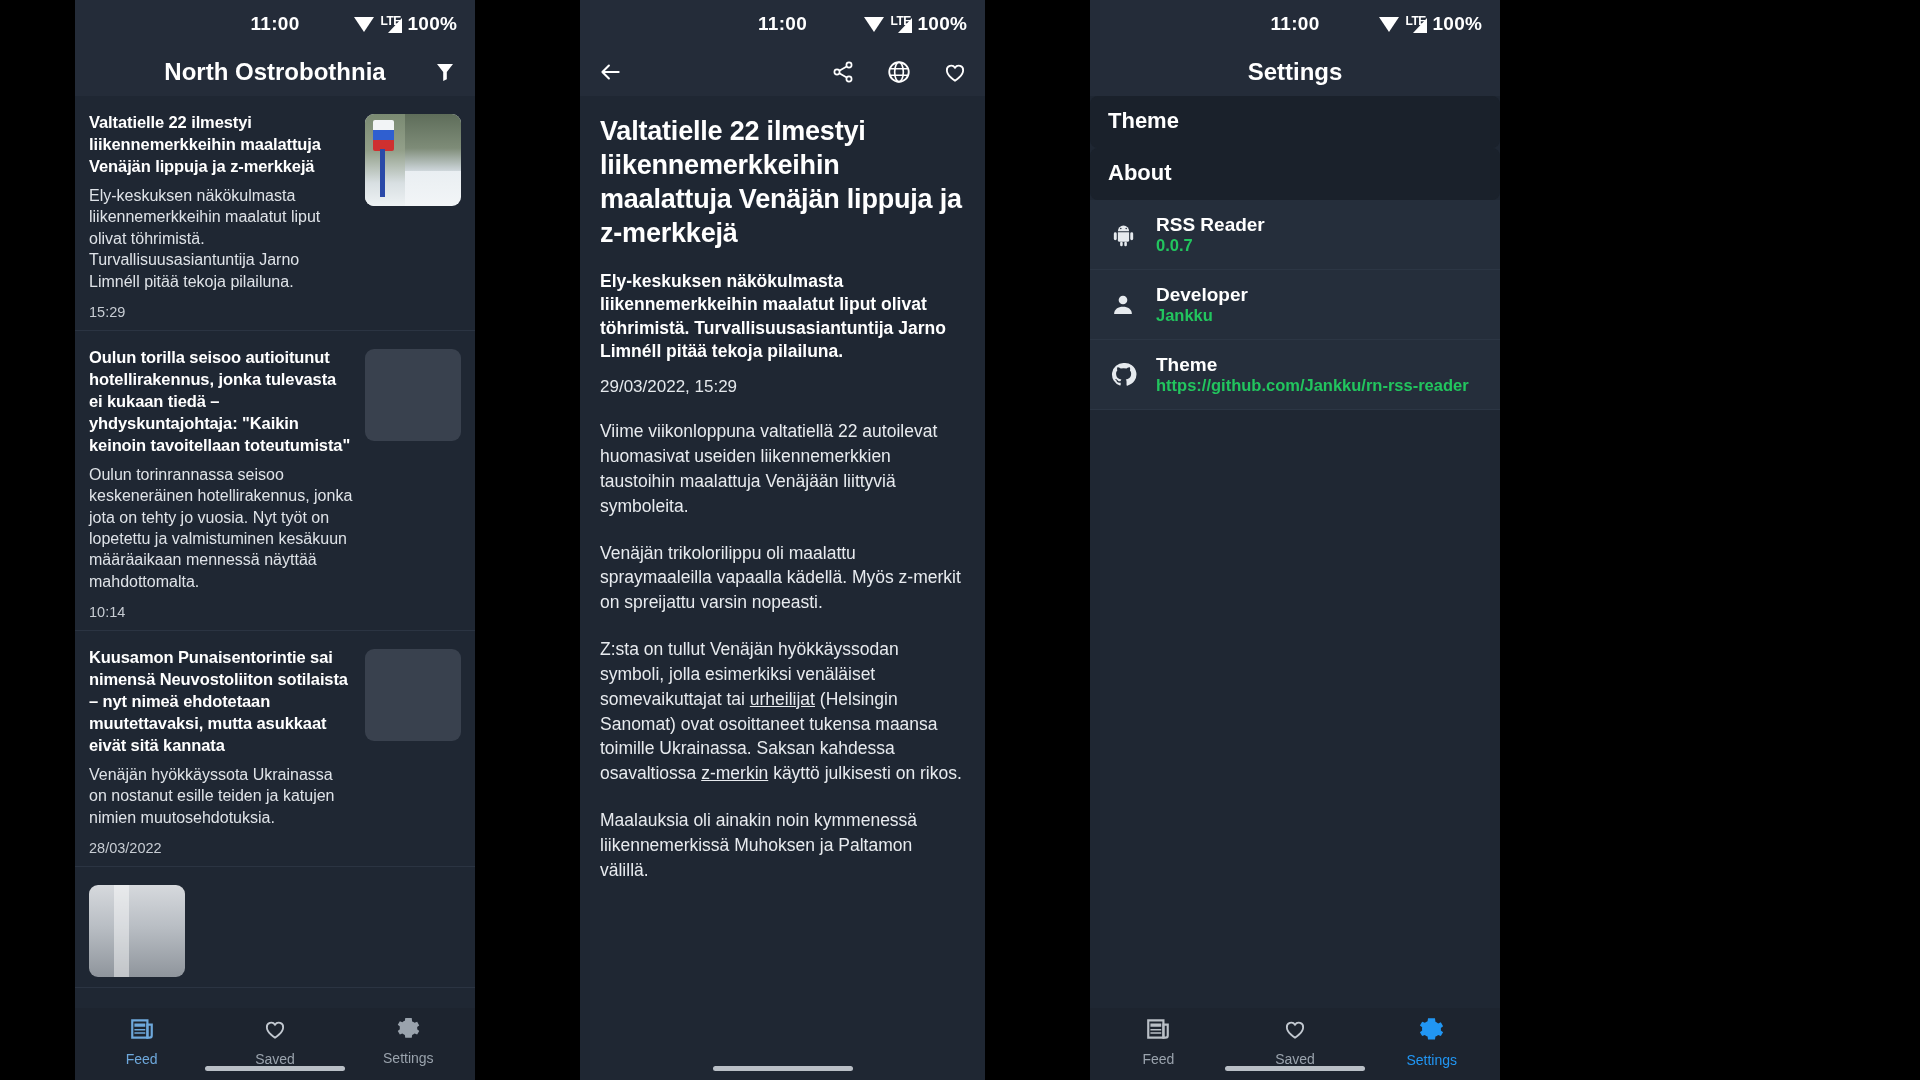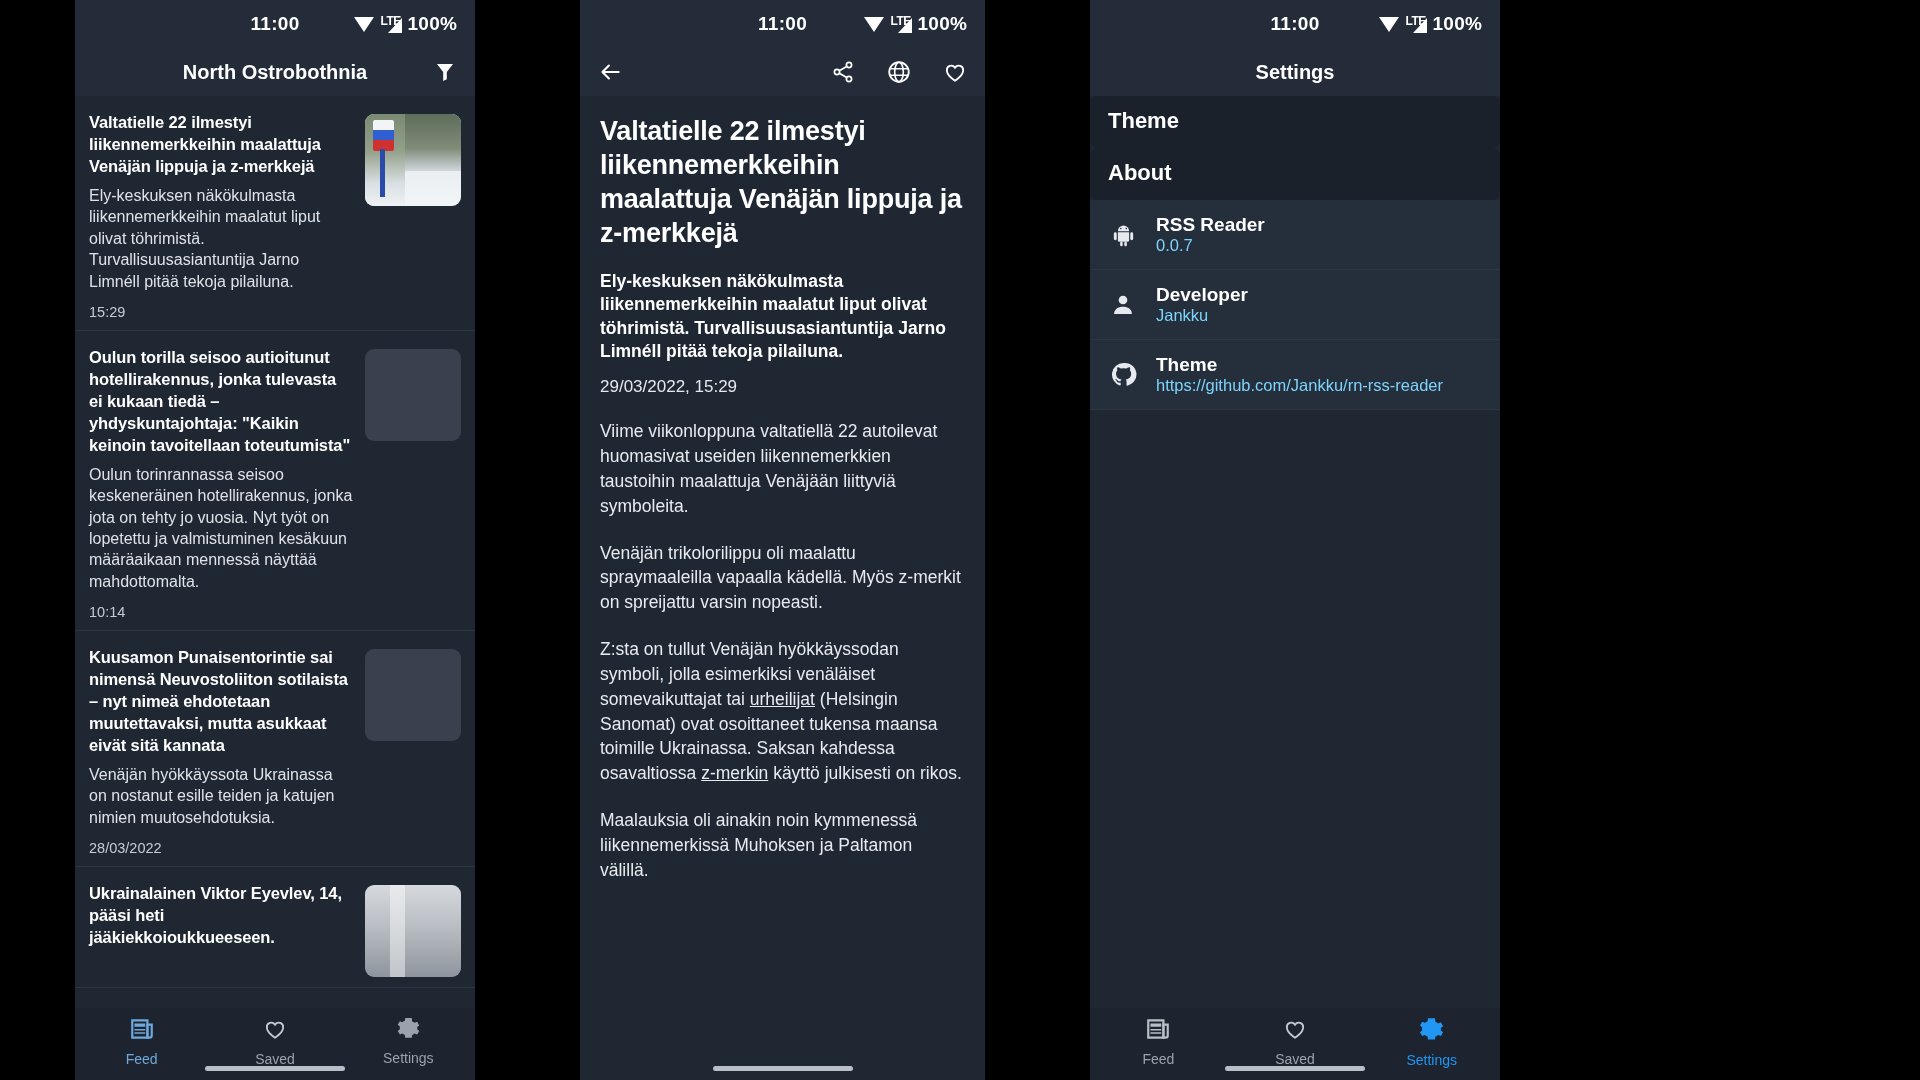--- a/index.html
+++ b/index.html
@@ -71,21 +71,21 @@
     flex:0 0 48px;
     height:48px;
     background:#242c39;
     display:flex;
     align-items:center;
     position:relative;
     padding:0 16px;
   }
   .appbar .title{
     position:absolute; left:50%; transform:translateX(-50%);
-    color:#fff; font-size:20px; font-weight:700; white-space:nowrap;
+    color:#fff; font-size:24px; font-weight:700; white-space:nowrap;
   }
   .ab-right{ margin-left:auto; display:flex; align-items:center; gap:28px; }
   .ab-left{ display:flex; align-items:center; }
 
   .icon-btn{ width:28px;height:28px; display:flex; align-items:center;justify-content:center;}
   .icon-btn svg{ display:block; }
 
   
   .feed-scroll{
     flex:1 1 auto;
@@ -211,21 +211,21 @@
     background:#252e3b;
     display:flex;
     align-items:center;
     padding:14px 18px;
     gap:18px;
     border-bottom:1px solid #2c3644;
   }
   .set-row .ic{ flex:0 0 30px; display:flex;align-items:center;justify-content:center; }
   .set-row .rtxt{ flex:1 1 auto; }
   .set-label{ color:#fff; font-size:19px; font-weight:700; }
-  .set-sub{ color:#7dd3fc; font-size:16.5px; margin-top:12px; }
+  .set-sub{ color:#22c55e; font-size:16.5px; margin-top:12px;font-weight:bold; }
   .switch{
     margin-left:auto;
     width:52px;height:22px;border-radius:11px;
     background:#2aa0b8;
     position:relative;
   }
   .switch .knob{
     position:absolute;right:-2px;top:-4px;
     width:30px;height:30px;border-radius:50%;
     background:#2196f3;
@@ -315,23 +315,20 @@
       <div class="feed-item">
         <div class="fi-text">
           <div class="fi-title">Kuusamon Punaisentorintie sai nimensä Neuvostoliiton sotilaista – nyt nimeä ehdotetaan muutettavaksi, mutta asukkaat eivät sitä kannata</div>
           <div class="fi-desc">Venäjän hyökkäyssota Ukrainassa on nostanut esille teiden ja katujen nimien muutosehdotuksia.</div>
           <div class="fi-time">28/03/2022</div>
         </div>
         <div class="fi-thumb"></div>
       </div>
 
       <div class="feed-item">
-        <div class="fi-text">
-          <div class="fi-title">Ukrainalainen Viktor Eyevlev, 14, pääsi heti jääkiekkoioukkueeseen.</div>
-        </div>
         <div class="fi-thumb">
           <div class="thumb-img4"></div>
         </div>
       </div>
 
     </div>
 
     <div class="bottomnav">
       <div class="nav-item active">
         <span>

